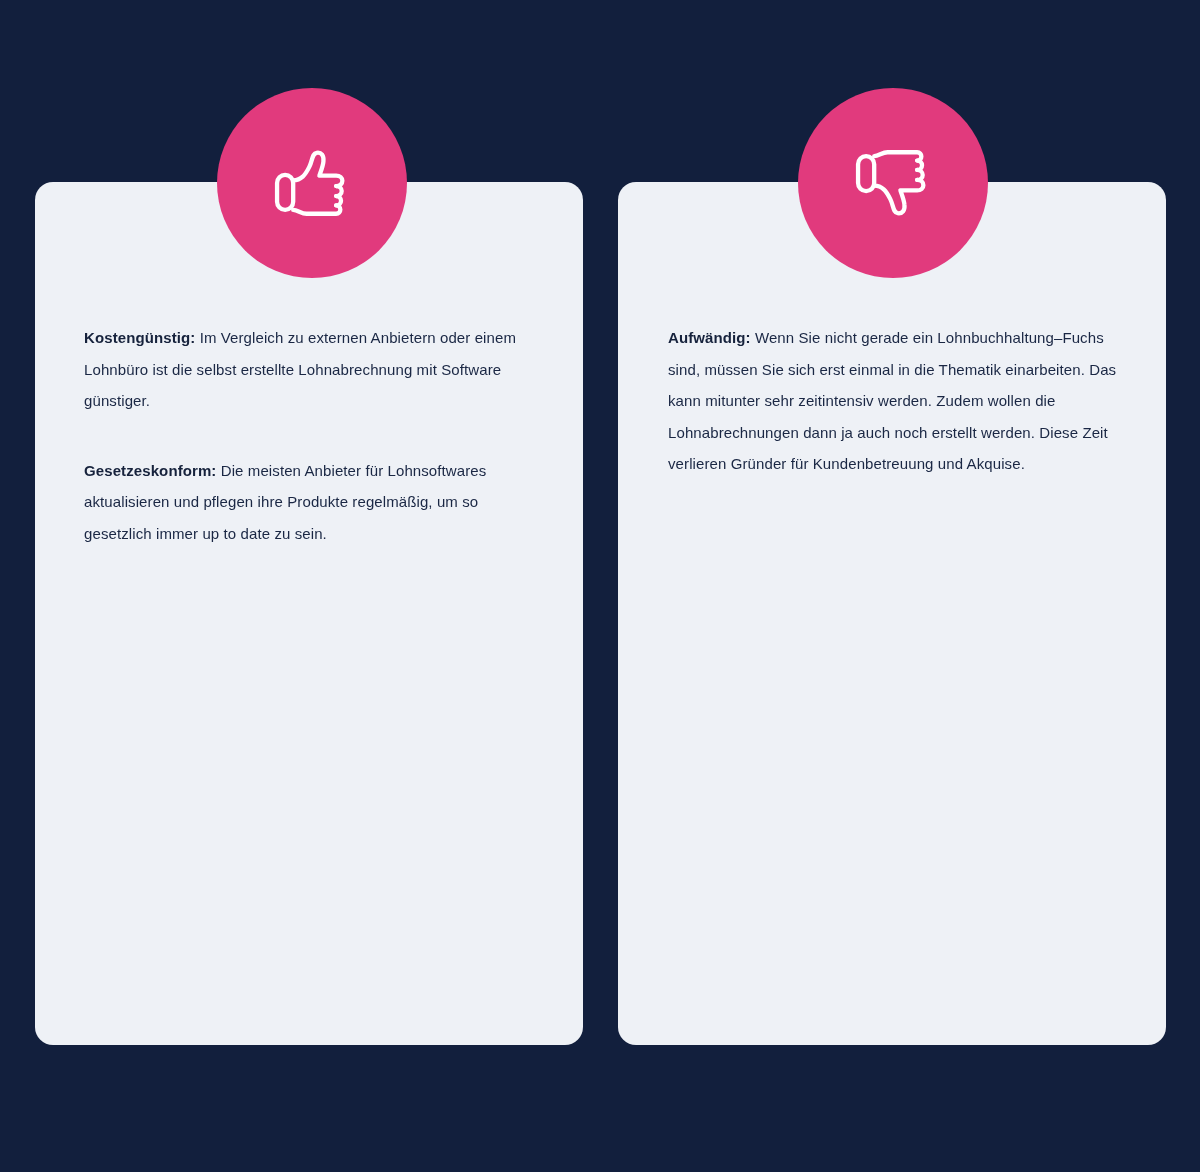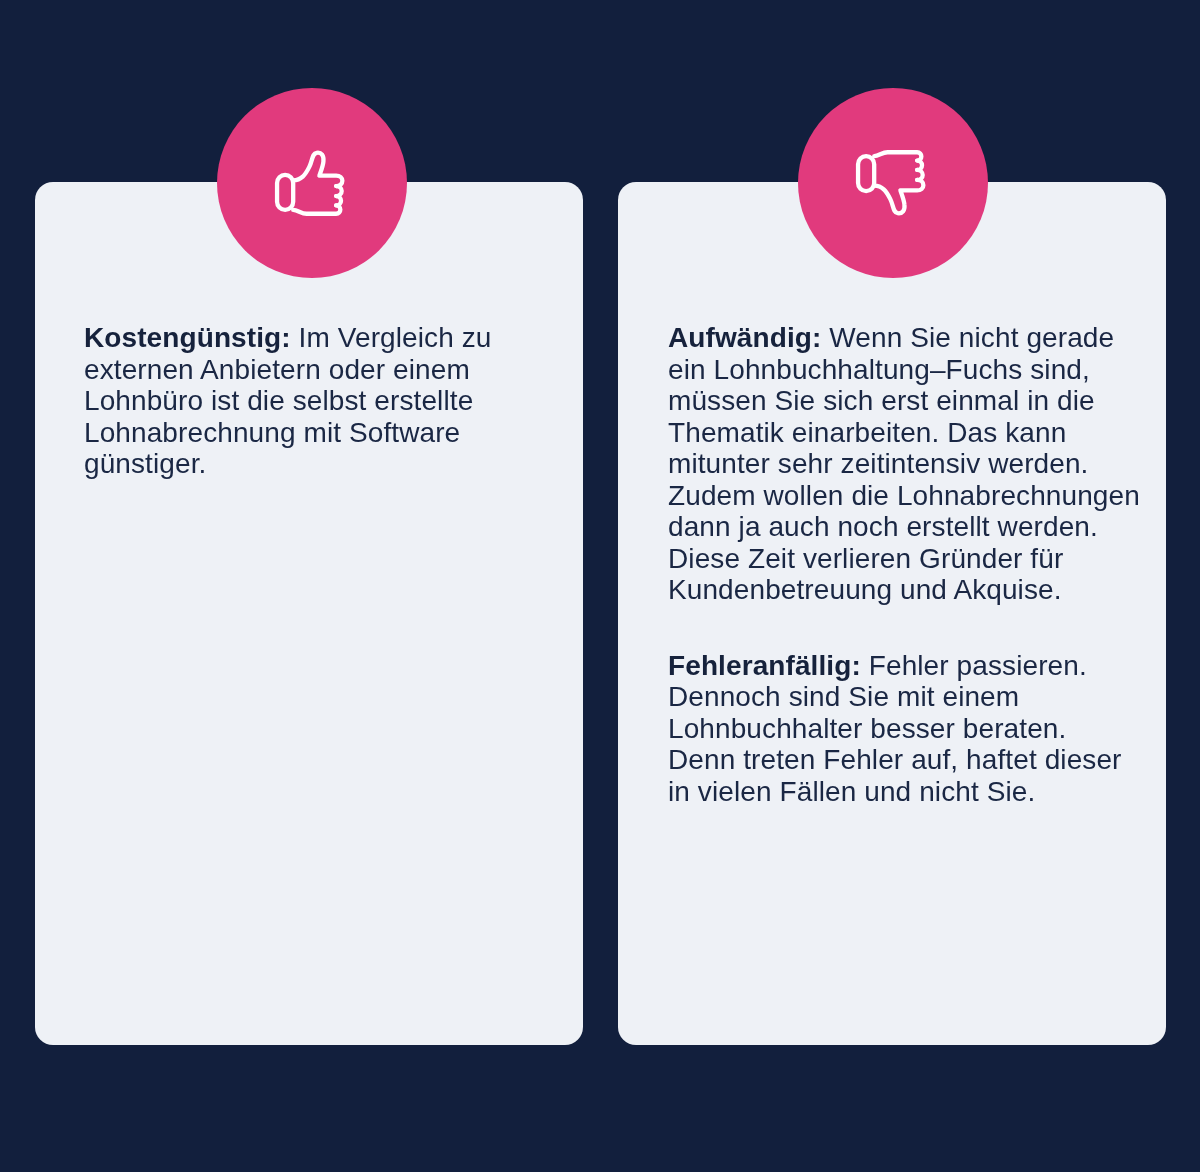--- a/index.html
+++ b/index.html
@@ -64,21 +64,21 @@
   
   .card-body {
     position: absolute;
     left: 49px;
     right: 34px;
     top: 140px;
   }
 
   .entry {
     margin-bottom: 38px;
-    font-size: 28px;
+    font-size: 15px;
     line-height: 31.5px;
     color: #1a2744;
     letter-spacing: 0.1px;
   }
   .entry:last-child { margin-bottom: 0; }
 
   .entry .term {
     font-weight: 700;
     color: #16223c;
   }
@@ -102,20 +102,23 @@
         <path d="M50 34.3 C52.5 34.3 54.1 36 54.1 38 C54.1 40 52.5 41.7 50 41.7"></path>
         <path d="M50 41.7 C52.2 41.7 53.6 43.3 53.6 45.2 C53.6 47.1 52.2 48.7 50 48.7"></path>
         <path d="M50 48.7 C51.9 48.7 53.1 50.1 53.1 51.8 C53.1 53.5 51.9 54.9 50 54.9 L28 54.9 C24 54.9 21.5 52.2 18 52"></path>
       </svg>
     </div>
 
     <div class="card-body">
       <p class="entry">
         <span class="term">Kostengünstig:</span><span> Im Vergleich zu externen Anbietern oder einem Lohnbüro ist die selbst erstellte Lohnabrechnung mit Software günstiger.</span>
       </p>
+      <p class="entry">
+        <span class="term">Gesetzeskonform:</span><span> Die meisten Anbieter für Lohnsoftwares aktualisieren und pflegen ihre Produkte regelmäßig, um so gesetzlich immer up to date zu sein.</span>
+      </p>
     </div>
   </div>
 
   <div class="column right">
 
     <div class="card"></div>
 
     <div class="icon-badge">
       <svg viewBox="0 0 64 64" fill="none" stroke="#ffffff" stroke-width="3.2" stroke-linecap="round" stroke-linejoin="round">
         <rect x="6" y="12" width="12" height="26" rx="6"></rect>
@@ -123,19 +126,16 @@
         <path d="M50 29.7 C52.5 29.7 54.1 28 54.1 26 C54.1 24 52.5 22.3 50 22.3"></path>
         <path d="M50 22.3 C52.2 22.3 53.6 20.7 53.6 18.8 C53.6 16.9 52.2 15.3 50 15.3"></path>
         <path d="M50 15.3 C51.9 15.3 53.1 13.9 53.1 12.2 C53.1 10.5 51.9 9.1 50 9.1 L28 9.1 C24 9.1 21.5 11.8 18 12"></path>
       </svg>
     </div>
 
     <div class="card-body">
       <p class="entry">
         <span class="term">Aufwändig:</span><span> Wenn Sie nicht gerade ein Lohnbuchhaltung–Fuchs sind, müssen Sie sich erst einmal in die Thematik einarbeiten. Das kann mitunter sehr zeitintensiv werden. Zudem wollen die Lohnabrechnungen dann ja auch noch erstellt werden. Diese Zeit verlieren Gründer für Kundenbetreuung und Akquise.</span>
       </p>
-      <p class="entry">
-        <span class="term">Fehleranfällig:</span><span> Fehler passieren. Dennoch sind Sie mit einem Lohnbuchhalter besser beraten. Denn treten Fehler auf, haftet dieser in vielen Fällen und nicht Sie.</span>
-      </p>
     </div>
   </div>
 
 </div>
 
 </body></html>

